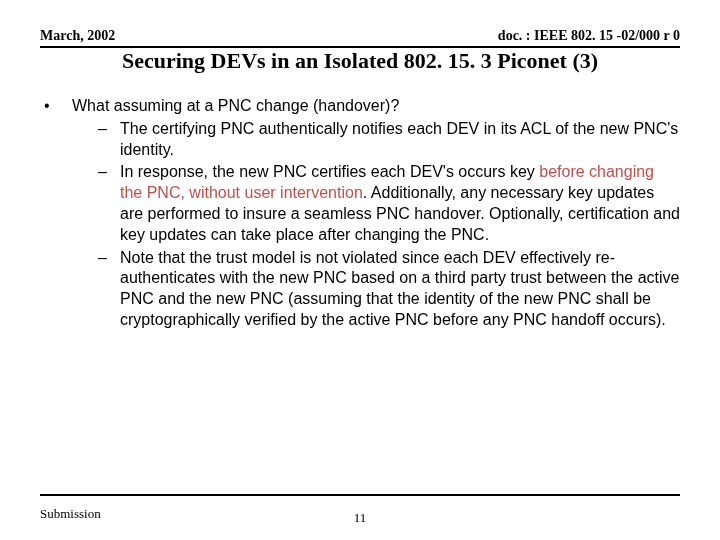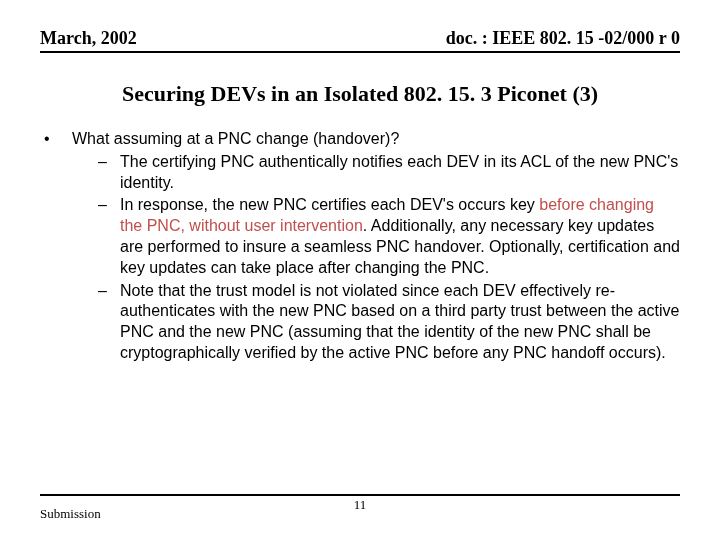--- a/index.html
+++ b/index.html
@@ -16,32 +16,31 @@
     width: 720px;
     height: 540px;
     box-sizing: border-box;
     padding: 28px 40px 18px 40px;
   }
   .header-row {
     display: flex;
     justify-content: space-between;
     align-items: flex-start;
     font-weight: bold;
-    font-size: 18px;
+    font-size: 14px;
   }
   .header-rule {
     border: none;
     border-top: 2px solid #000;
     margin: 2px 0 0 0;
   }
   .title {
     text-align: center;
     font-weight: bold;
     font-size: 22px;
-    margin-top: 28px;
     margin-bottom: 22px;
     font-family: "Times New Roman", Times, serif;
   }
   .body {
     font-family: Arial, Helvetica, sans-serif;
     font-size: 16px;
     line-height: 1.3;
   }
   .bullet-row {
     display: flex;
@@ -130,16 +129,16 @@
       </div>
 
     </div>
   </div>
 
   <div class="footer-block">
     <hr class="footer-rule">
     <div class="footer-row">
       <span>Submission</span>
     </div>
-    <div class="footer-center" style="top:3px;">11</div>
+    <div class="footer-center" style="top:16px;">11</div>
   </div>
 
 </div>
 
 </body></html>

